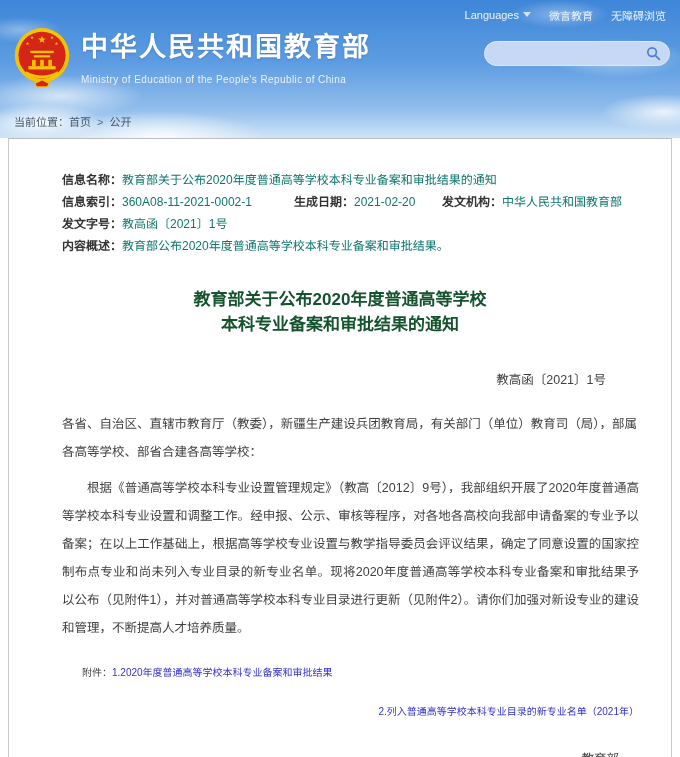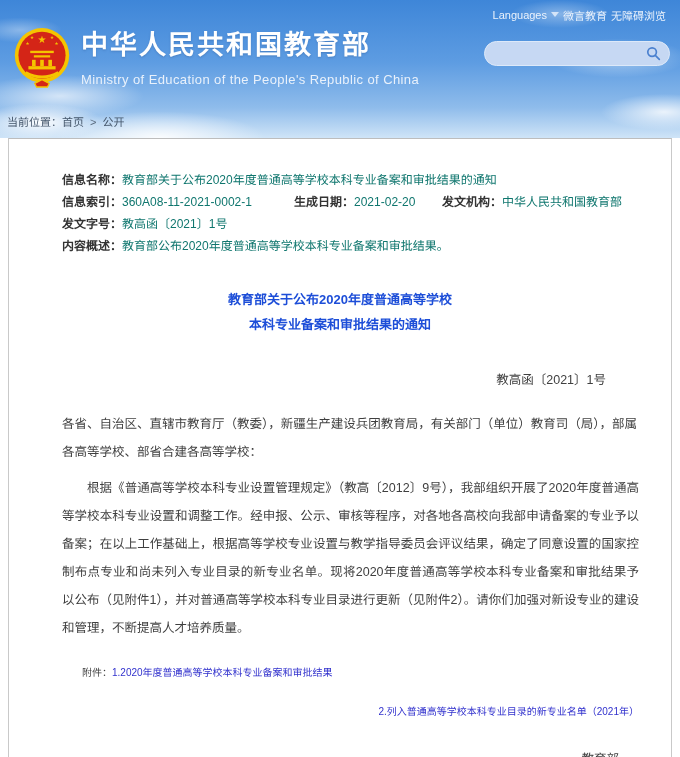--- a/index.html
+++ b/index.html
@@ -15,49 +15,49 @@
       radial-gradient(ellipse 120px 30px at 60px 96px, rgba(255,255,255,.65), rgba(255,255,255,0) 70%),
       radial-gradient(ellipse 60px 18px at 20px 30px, rgba(255,255,255,.35), rgba(255,255,255,0) 70%),
       radial-gradient(ellipse 100px 28px at 618px 58px, rgba(255,255,255,.45), rgba(255,255,255,0) 70%),
       radial-gradient(ellipse 90px 26px at 664px 112px, rgba(255,255,255,.8), rgba(255,255,255,0) 70%),
       radial-gradient(ellipse 70px 20px at 560px 14px, rgba(255,255,255,.35), rgba(255,255,255,0) 70%),
       linear-gradient(180deg, #3e86d8 0%, #5d9ce2 45%, #8fbceb 78%, #cfe4f7 100%);
     overflow:hidden;
   }
   .top-links {
     position:absolute; top:7px; right:14px;
-    display:flex; align-items:center; gap:4px;
+    display:flex; align-items:center; gap:18px;
     color:#eaf2fc; font-size:11px;
   }
   .top-links span { cursor:pointer; }
   .chevron {
     display:inline-block; width:0; height:0; margin-left:4px; vertical-align:2px;
     border-left:4px solid transparent; border-right:4px solid transparent;
     border-top:5px solid #d4e4f8;
   }
   .brand { position:absolute; top:27px; left:13px; display:flex; align-items:center; }
   .emblem { width:58px; height:62px; flex:0 0 auto; }
   .brand-text { margin-left:10px; }
   .site-title {
     color:#ffffff; font-size:27px; font-weight:bold; letter-spacing:2px;
     text-shadow:0 1px 2px rgba(40,80,140,.35); line-height:32px;
   }
-  .site-sub { color:#e9f1fb; font-size:13px; letter-spacing:.4px; margin-top:11px; }
+  .site-sub { color:#e9f1fb; font-size:10px; letter-spacing:.4px; margin-top:11px; }
   .search-pill {
     position:absolute; top:41px; right:10px; width:186px; height:25px;
     background:#c6d8f3; border:1px solid #dde9f9; border-radius:13px;
     display:flex; align-items:center; padding:0 8px 0 12px;
   }
   .search-pill input {
     flex:1; border:none; outline:none; background:transparent;
     font-size:12px; color:#2c4a74; min-width:0;
   }
   .search-icon { width:15px; height:15px; flex:0 0 auto; cursor:pointer; }
   .breadcrumb {
-    position:absolute; left:7px; bottom:9px;
+    position:absolute; left:14px; bottom:9px;
     font-size:11px; color:#44566b;
   }
   .breadcrumb a { color:#44566b; text-decoration:none; cursor:pointer; }
   .crumb-sep { margin:0 6px; color:#5a6c80; }
 
   
   .card {
     margin:0 8px; background:#ffffff;
     border:1px solid #c9c9c9; border-top-color:#bdbdbd;
     min-height:619px; padding:30px 0 30px 0;
@@ -65,21 +65,21 @@
   .meta { margin:0 32px 0 53px; font-size:12px; color:#404040; line-height:22px; }
   .meta-row { display:flex; }
   .meta-label { font-weight:bold; color:#333; white-space:nowrap; }
   .meta-value { color:#0f766e; }
   .pair { display:flex; }
   .pair.w1 { width:232px; }
   .pair.w2 { width:148px; }
 
   .doc-title {
     margin-top:30px; text-align:center;
-    font-size:13px; font-weight:bold; color:#1d4ed8; line-height:25px;
+    font-size:17px; font-weight:bold; color:#14532d; line-height:25px;
   }
   .doc-number { margin-top:32px; text-align:right; padding-right:65px; font-size:12.5px; color:#3f3f3f; }
 
   .doc-body { margin:16px 32px 0 53px; font-size:12.5px; color:#3f3f3f; }
   .salutation { margin-top:22px; line-height:28px; }
   .paragraph { margin-top:8px; line-height:28px; text-indent:2em; text-align:justify; }
 
   .attachments { margin-top:22px; font-size:10px; }
   .att-line1 { padding-left:2em; line-height:17px; }
   .att-line2 { padding-left:calc(2em + 42px); margin-top:22px; line-height:17px;text-align:right; }

